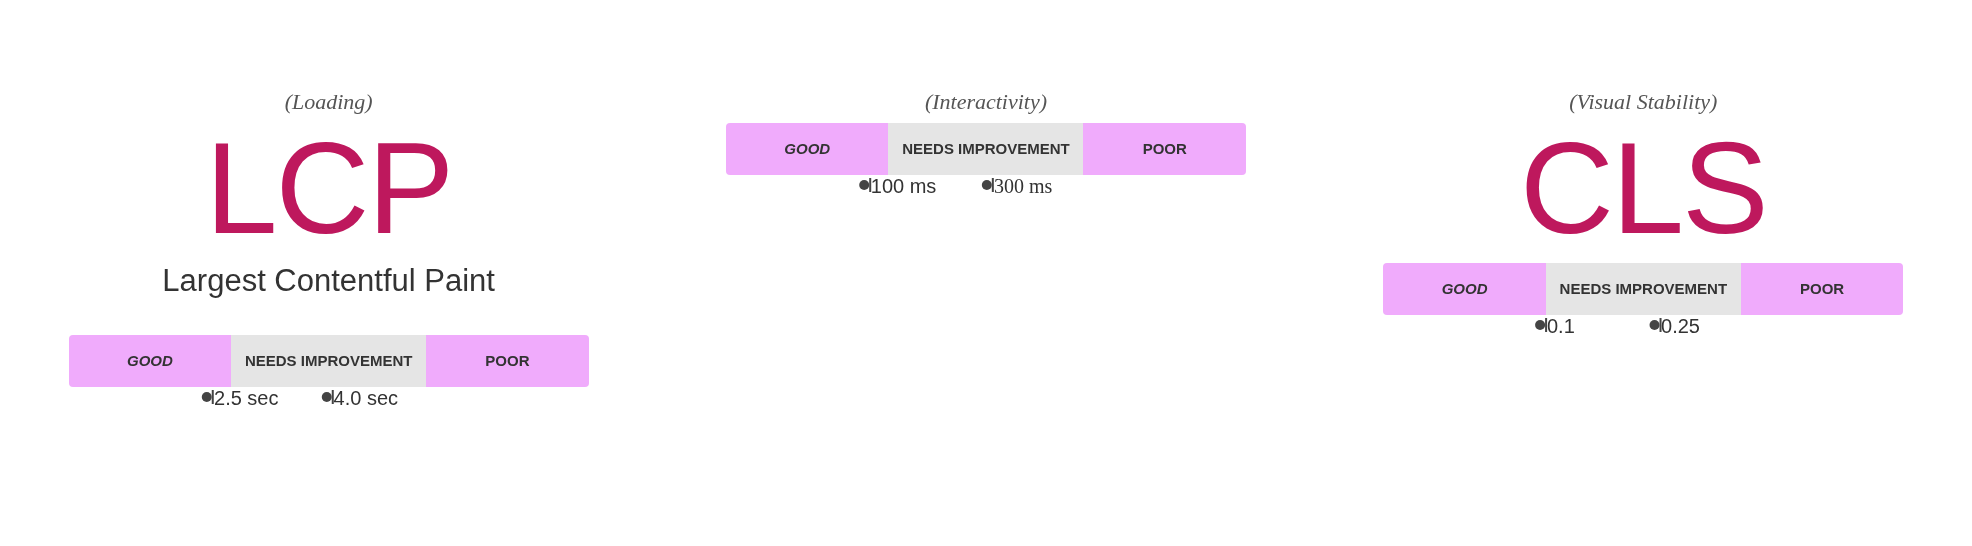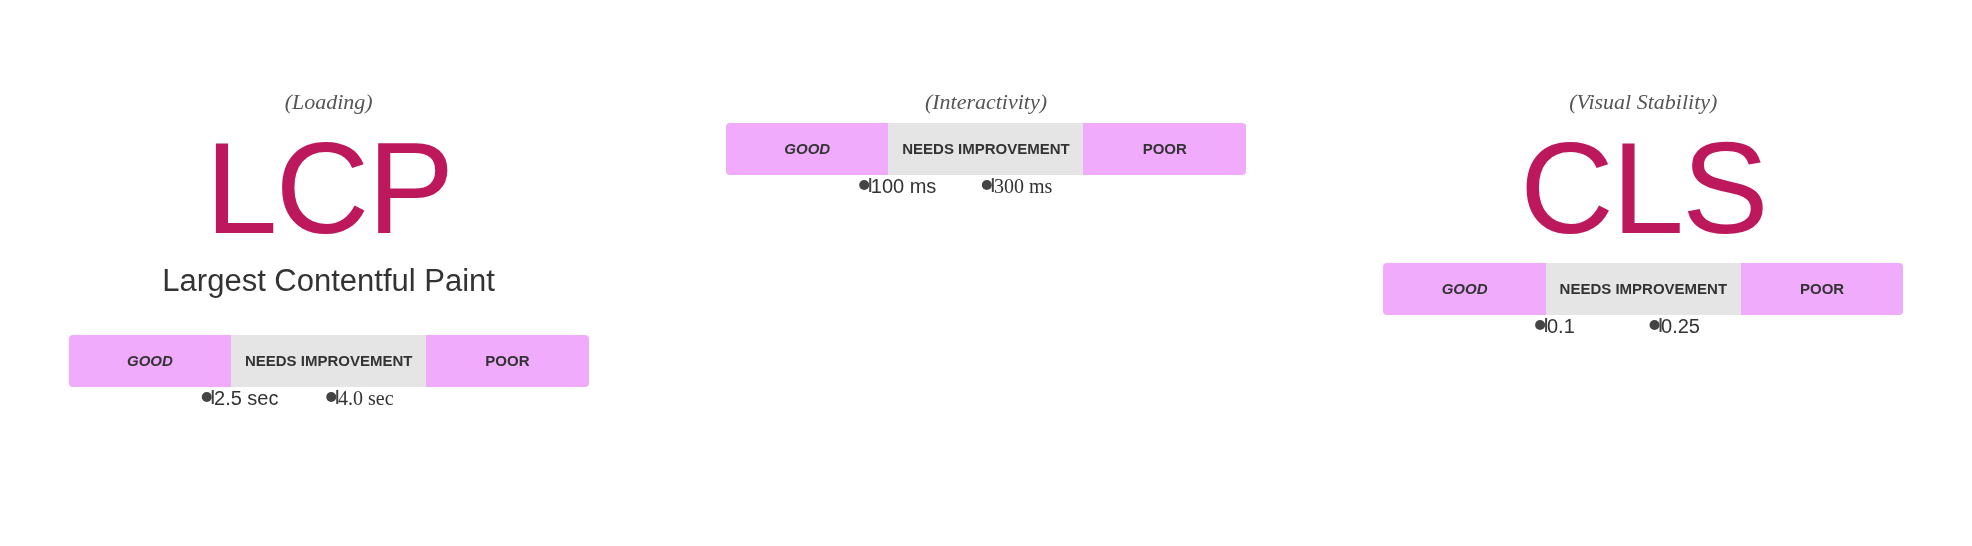--- a/index.html
+++ b/index.html
@@ -154,21 +154,21 @@
           <div class="scale-segment segment-poor">POOR</div>
         </div>
         <div class="scale-markers">
 
             <div class="marker" style="left: 33%;">
               <div class="marker-dot"></div>
               <div class="marker-line"></div>
               <span class="marker-label">2.5 sec</span>
             </div>
 
-            <div class="marker" style="left: 56%; font-family: Liberation Serif, serif;">
+            <div class="marker" style="left: 56%;">
               <div class="marker-dot"></div>
               <div class="marker-line"></div>
               <span class="marker-label">4.0 sec</span>
             </div>
 
         </div>
       </div>
     </div>
     <div class="metric-card">
       <span class="metric-category">(Interactivity)</span>

